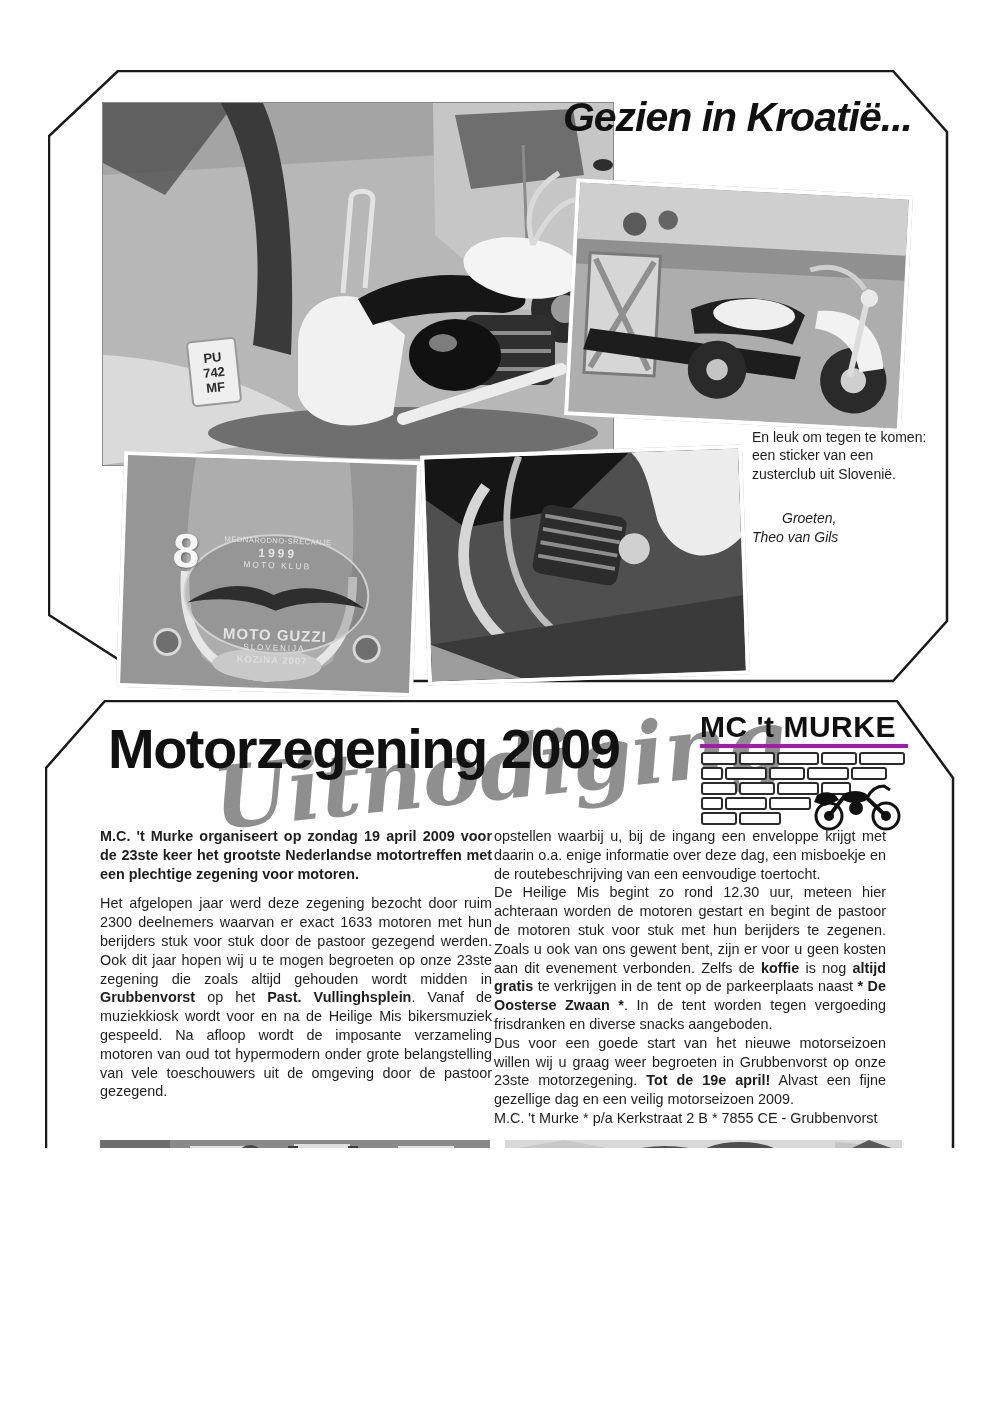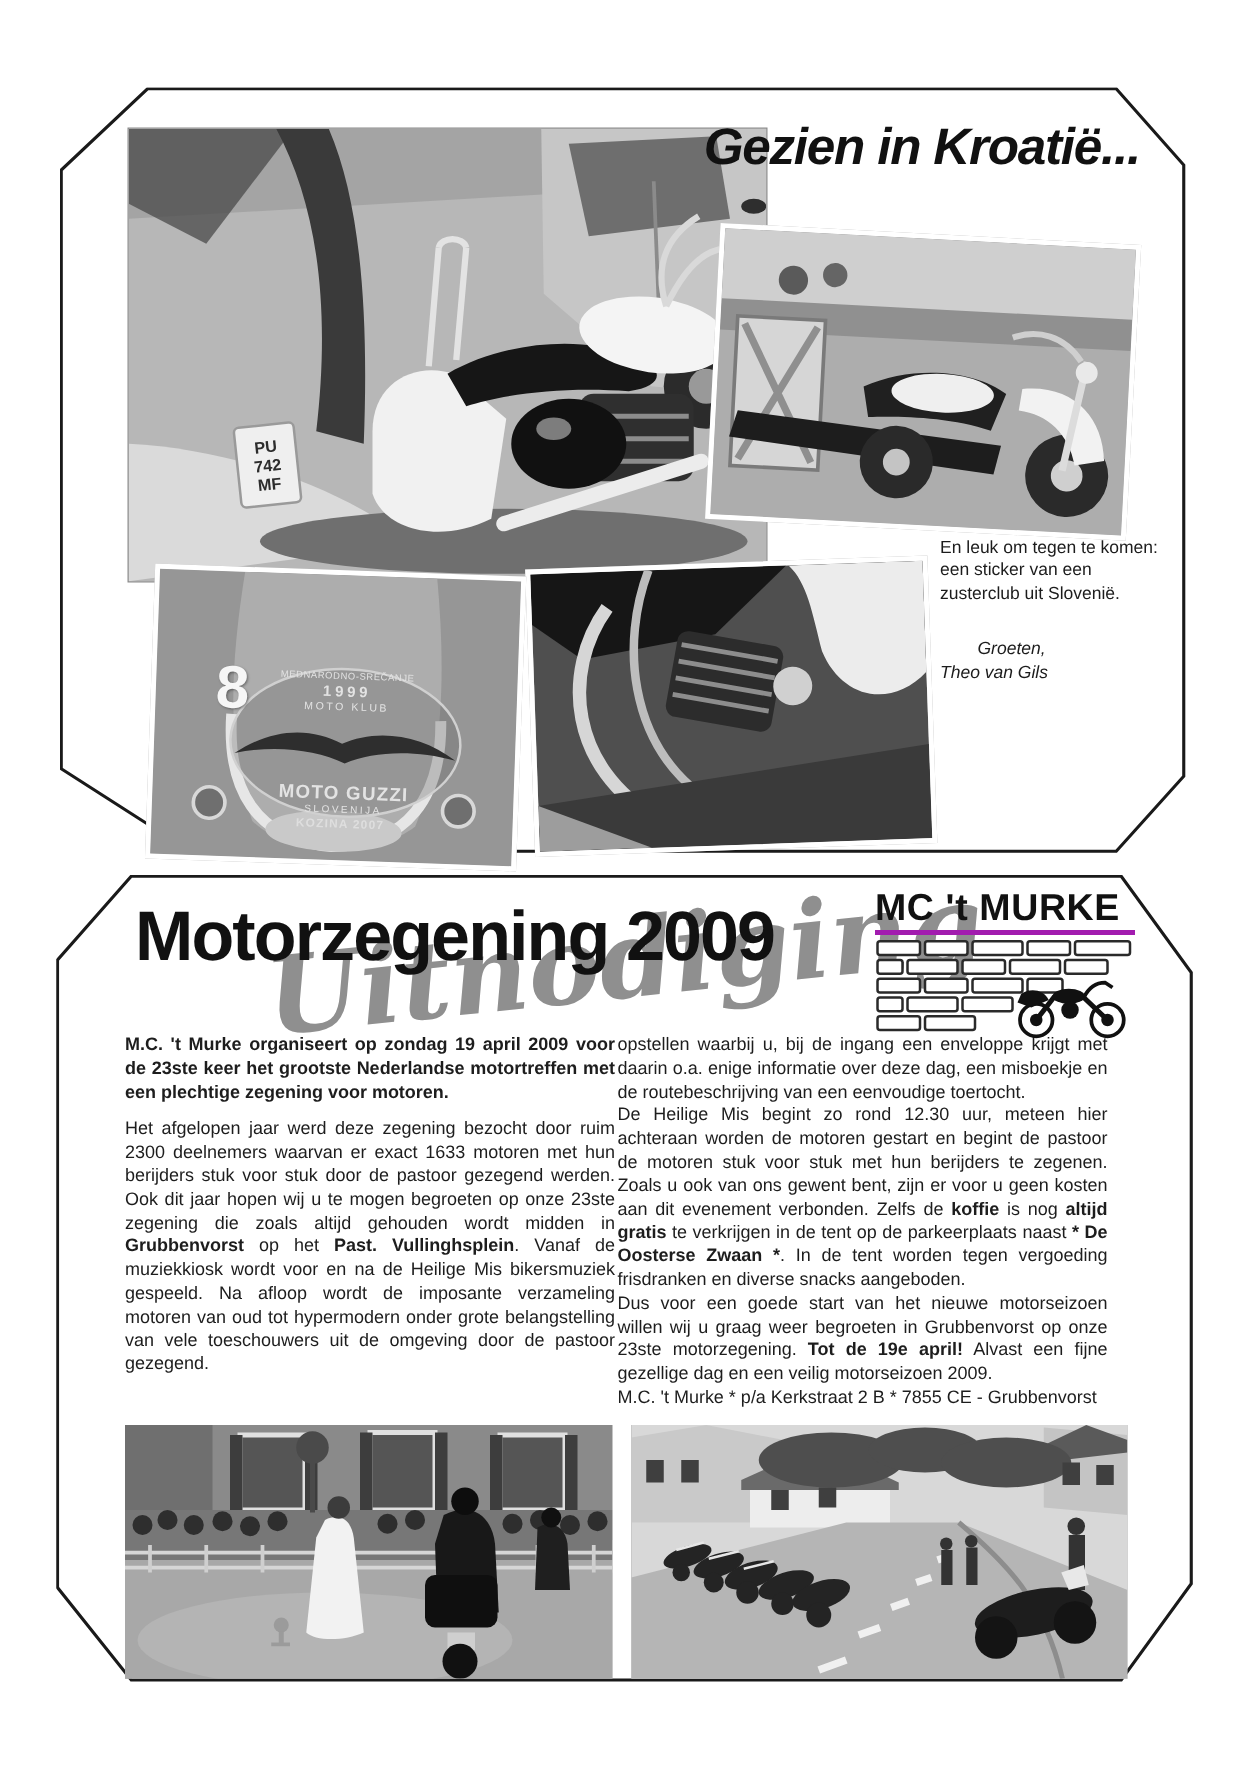--- a/index.html
+++ b/index.html
@@ -1,16 +1,16 @@
 <!DOCTYPE html>
 <html><head>
 <meta charset="utf-8">
 <style>
   html,body{margin:0;padding:0;background:#ffffff;}
-  .page{position:relative;width:1000px;height:1414px;background:#ffffff;overflow:hidden;
+  .page{position:relative;width:1000px;height:1148px;background:#ffffff;overflow:hidden;
         font-family:"Liberation Sans",sans-serif;color:#1a1a1a;}
   svg.frame{position:absolute;z-index:0;}
 
   
   .photo{position:absolute;overflow:hidden;background:#aaa;box-sizing:border-box;}
   .photo svg{display:block;width:100%;height:100%;}
   .photo-main{left:103px;top:103px;width:510px;height:362px;z-index:2;outline:1px solid #8a8a8a;}
   .photo-seaside{left:570px;top:187px;width:337px;height:237px;transform:rotate(3deg);border:4px solid #fff;z-index:3;}
   .photo-sticker{left:120px;top:456px;width:297px;height:236px;transform:rotate(2deg);border:4px solid #fff;z-index:4;}
   .photo-engine{left:424px;top:450px;width:322px;height:230px;transform:rotate(-2deg);border:4px solid #fff;z-index:3;}

